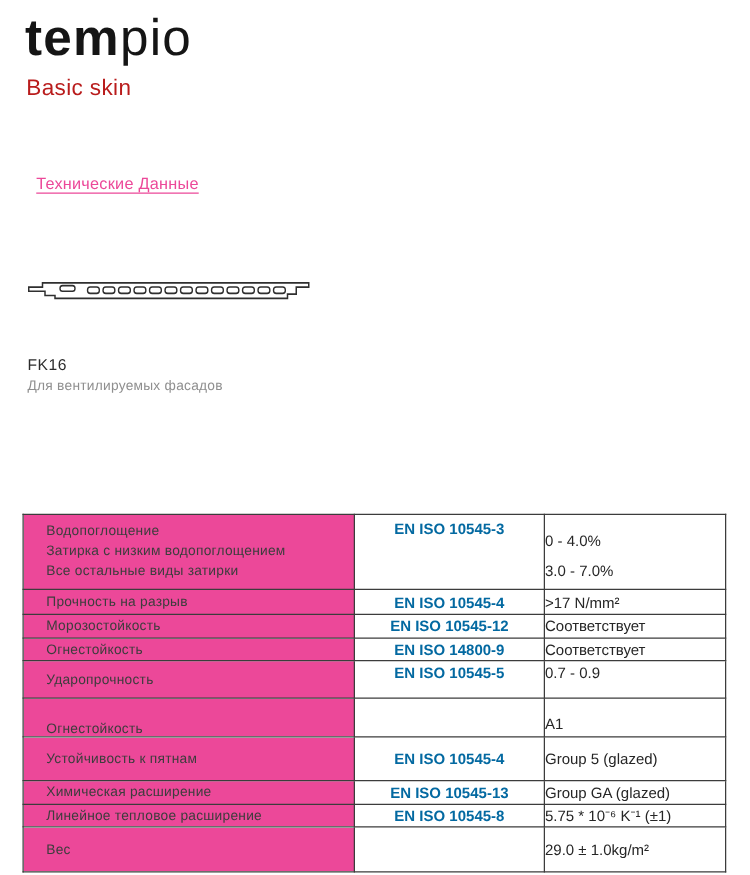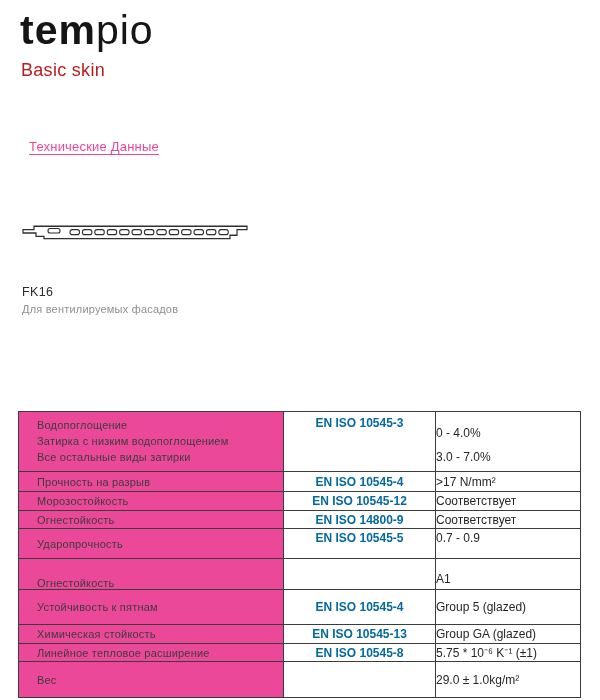--- a/index.html
+++ b/index.html
@@ -163,21 +163,21 @@
       <td class="t-label">Огнестойкость</td>
       <td class="t-std"></td>
       <td class="t-val">A1</td>
     </tr>
     <tr class="r7">
       <td class="t-label">Устойчивость к пятнам</td>
       <td class="t-std">EN ISO 10545-4</td>
       <td class="t-val">Group 5 (glazed)</td>
     </tr>
     <tr class="r8">
-      <td class="t-label">Химическая стойкость</td>
+      <td class="t-label">Химическая расширение</td>
       <td class="t-std">EN ISO 10545-13</td>
       <td class="t-val">Group GA (glazed)</td>
     </tr>
     <tr class="r9">
       <td class="t-label">Линейное тепловое расширение</td>
       <td class="t-std">EN ISO 10545-8</td>
       <td class="t-val">5.75 * 10⁻⁶ K⁻¹ (±1)</td>
     </tr>
     <tr class="r10">
       <td class="t-label">Вес</td>

